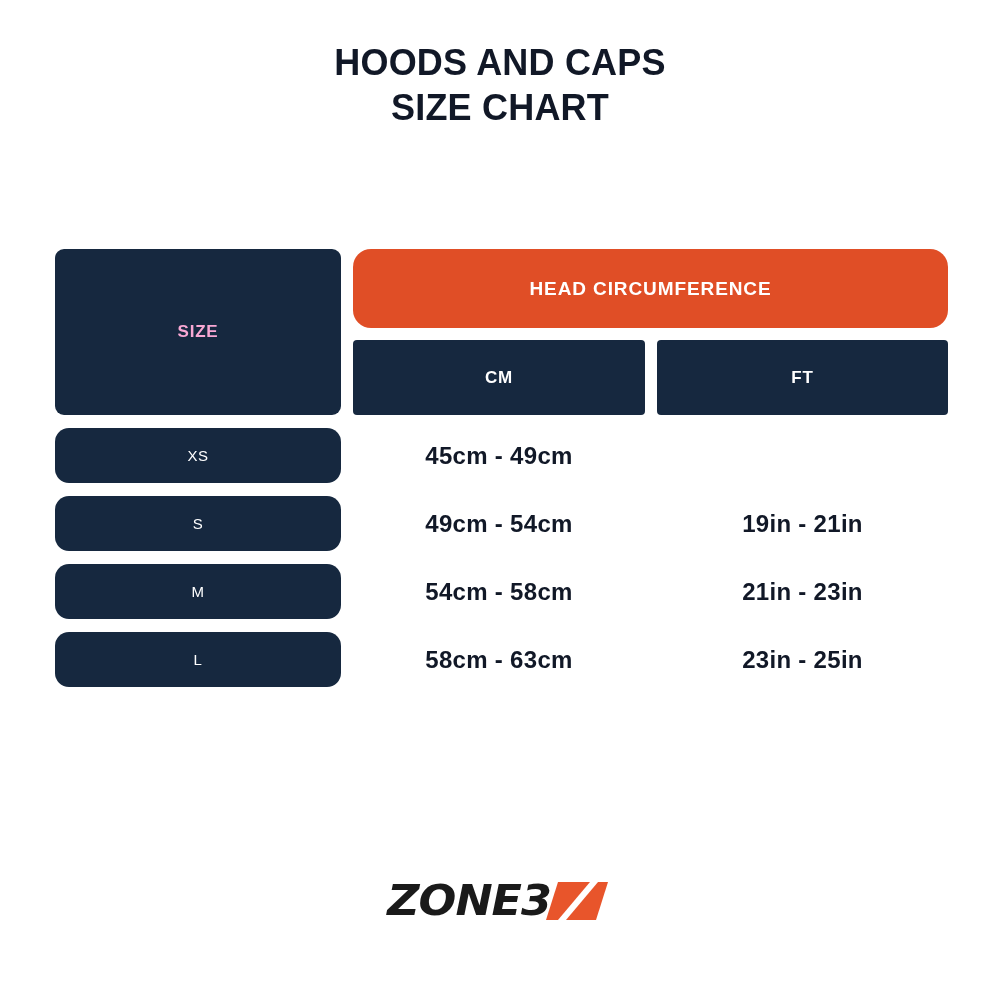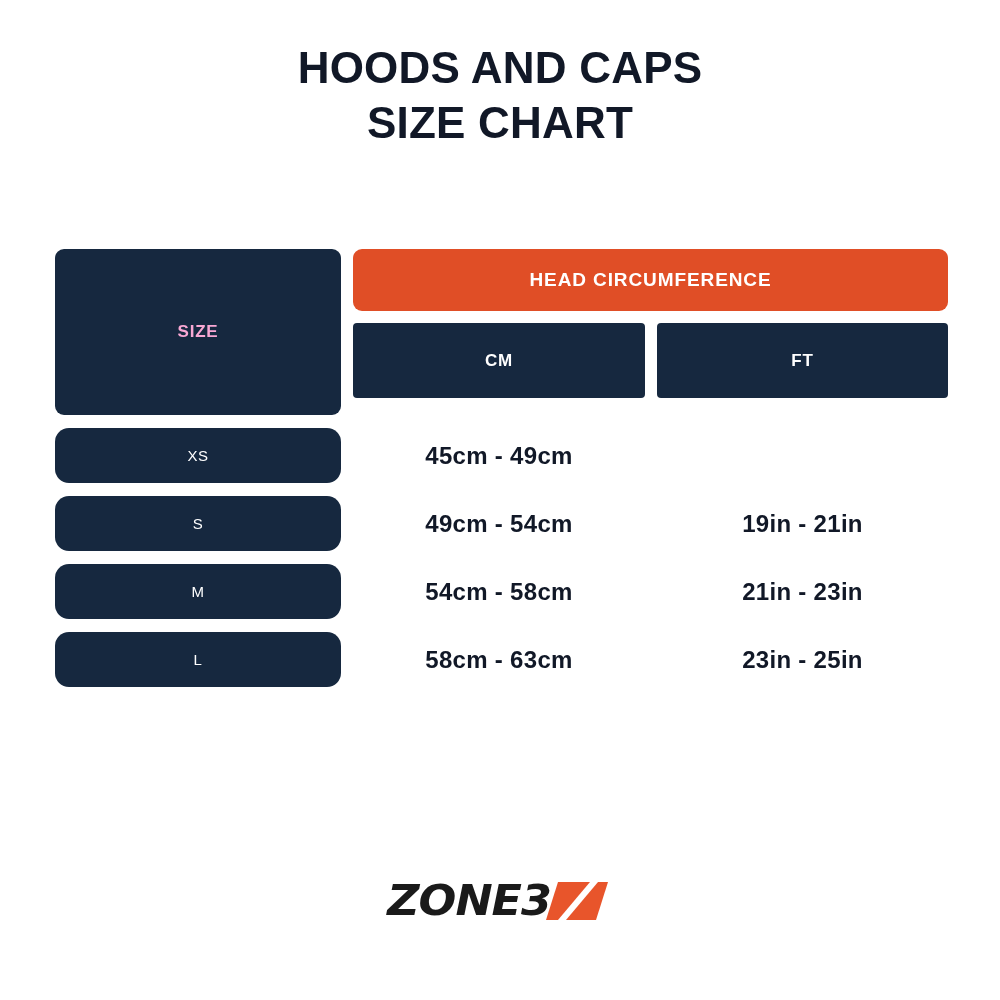--- a/index.html
+++ b/index.html
@@ -18,21 +18,21 @@
 
   
   .title-block {
     position: absolute;
     top: 40px;
     left: 0;
     width: 1000px;
     text-align: center;
   }
   .title-line {
-    font-size: 44px;
+    font-size: 36px;
     font-weight: bold;
     letter-spacing: 0.2px;
     color: #111827;
     line-height: 1.25;
   }
 
   
   .chart {
     position: absolute;
     left: 55px;
@@ -64,23 +64,23 @@
   }
 
   .meas-head {
     flex: 1;
     display: flex;
     flex-direction: column;
     gap: 12px;
   }
 
   .meas-title {
-    height: 62px;
+    height: 79px;
     background: #e04e26;
-    border-radius: 9px;
+    border-radius: 18px;
     display: flex;
     align-items: center;
     justify-content: center;
   }
   .meas-title-label {
     color: #ffffff;
     font-size: 19px;
     font-weight: bold;
     letter-spacing: 0.9px;
   }

